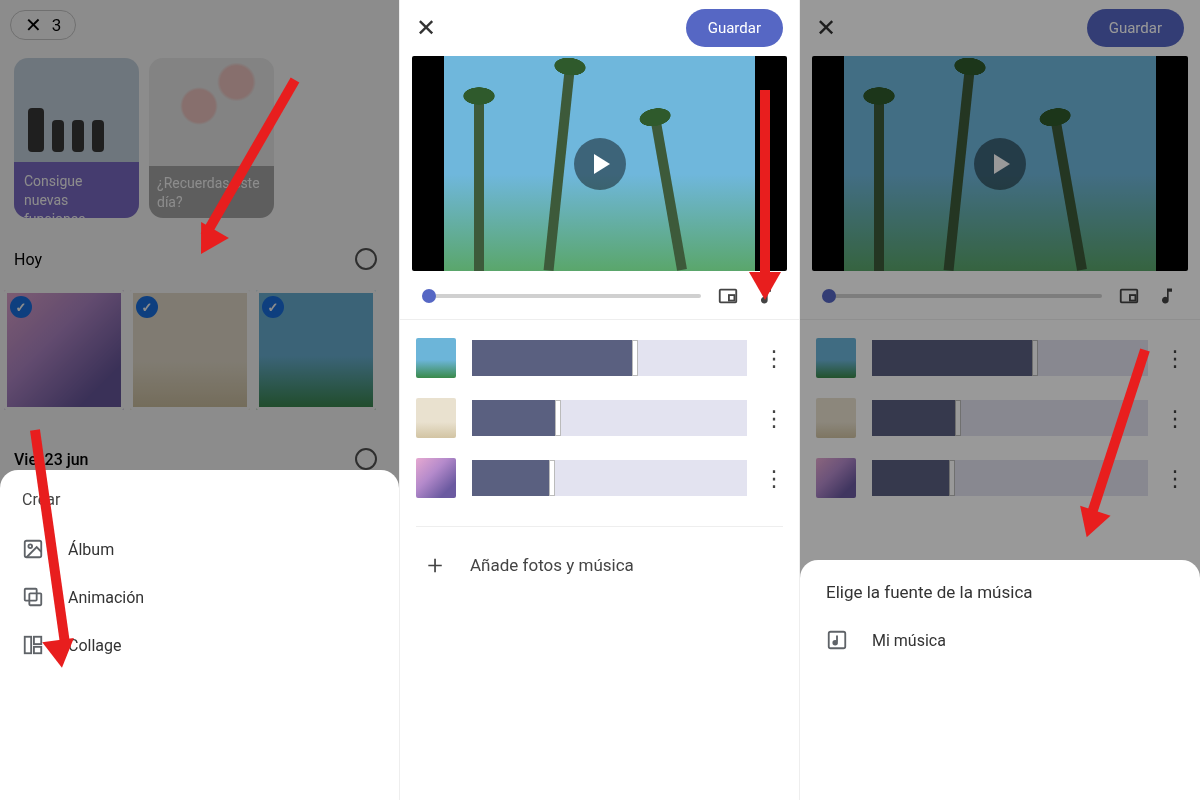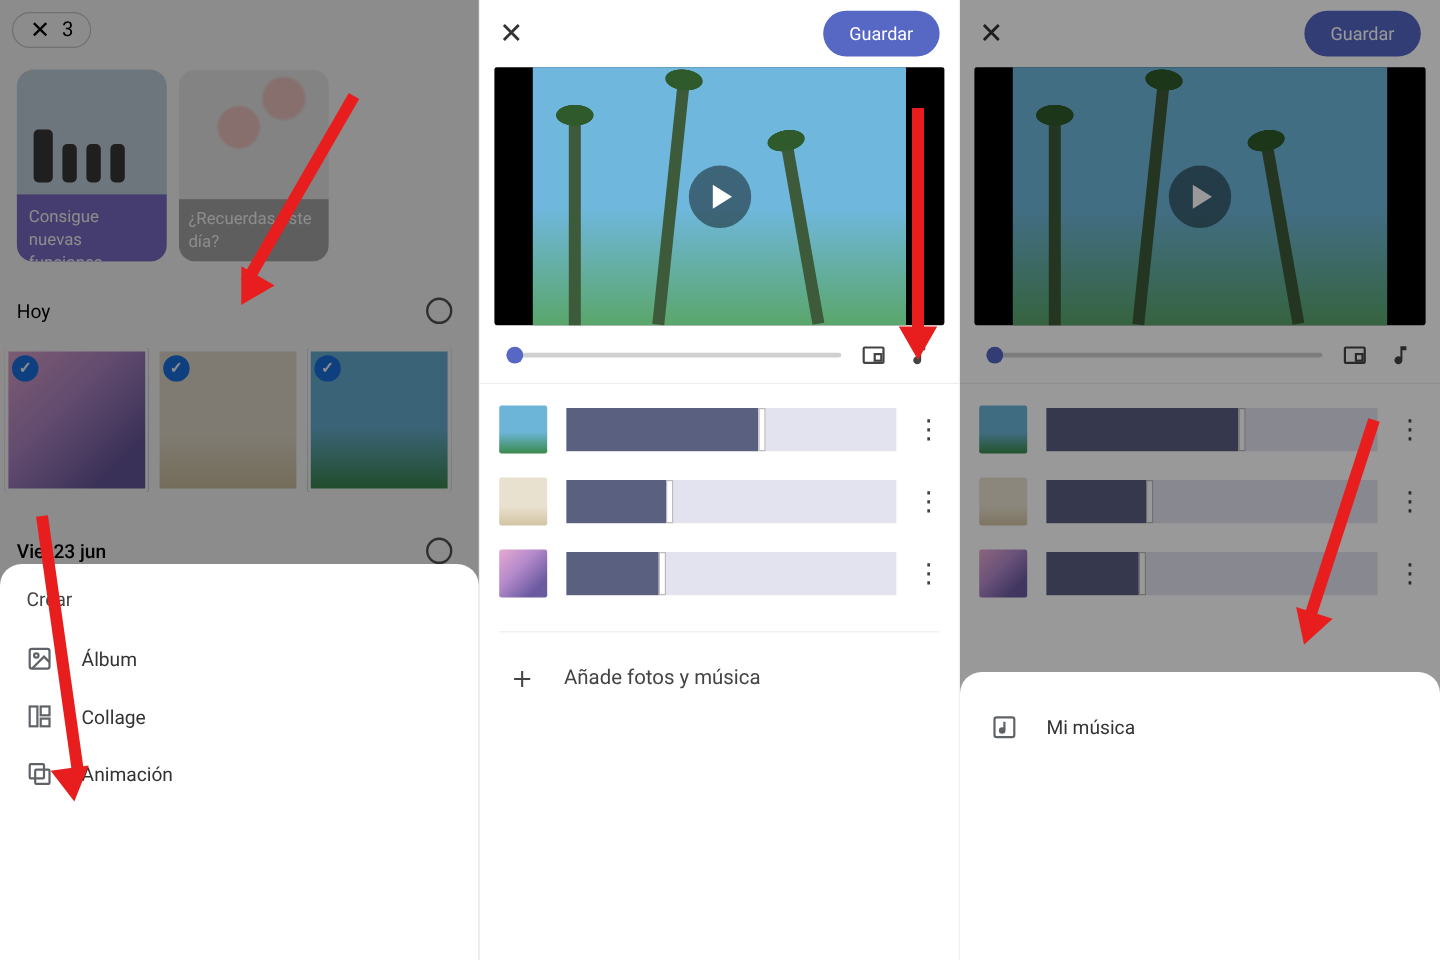--- a/index.html
+++ b/index.html
@@ -126,35 +126,35 @@
               <rect x="3" y="3" width="18" height="18" rx="2"></rect>
               <circle cx="9" cy="9" r="2"></circle>
               <path d="M21 15l-5-5L5 21"></path>
             </svg>
         </span>
         <span>Álbum</span>
       </div>
       <div class="opt">
         <span class="ic">
           <svg width="22" height="22" viewBox="0 0 24 24" fill="none" stroke="#5f6368" stroke-width="2">
+              <rect x="8" y="8" width="13" height="13" rx="1"></rect>
+              <rect x="3" y="3" width="13" height="13" rx="1"></rect>
+            </svg>
+        </span>
+        <span>Animación</span>
+      </div>
+      <div class="opt">
+        <span class="ic">
+          <svg width="22" height="22" viewBox="0 0 24 24" fill="none" stroke="#5f6368" stroke-width="2">
               <rect x="3" y="3" width="7" height="18"></rect>
               <rect x="13" y="3" width="8" height="8"></rect>
               <rect x="13" y="14" width="8" height="7"></rect>
             </svg>
         </span>
         <span>Collage</span>
-      </div>
-      <div class="opt">
-        <span class="ic">
-          <svg width="22" height="22" viewBox="0 0 24 24" fill="none" stroke="#5f6368" stroke-width="2">
-              <rect x="8" y="8" width="13" height="13" rx="1"></rect>
-              <rect x="3" y="3" width="13" height="13" rx="1"></rect>
-            </svg>
-        </span>
-        <span>Animación</span>
       </div>
     </div>
 
     <div class="arrow" style="left:60px; top:70px; width:280px; height:200px;">
       <div class="shaft" style="left:230px; top:10px; width:10px; height:180px; transform:rotate(30deg); transform-origin:top;"></div>
       <div class="head" style="left:132px; top:158px; border-left:16px solid transparent; border-right:16px solid transparent; border-top:28px solid #e81e1e; transform:rotate(30deg);"></div>
     </div>
 
     <div class="arrow" style="left:10px; top:430px; width:100px; height:260px;">
       <div class="shaft" style="left:20px; top:0; width:10px; height:220px; transform:rotate(-8deg); transform-origin:top;"></div>
@@ -280,20 +280,21 @@
             <div class="fill" style="width:28%"></div>
             <div class="handle"></div>
           </div>
         <div class="more">⋮</div>
       </div>
     </div>
 
     <div class="p3-dim"></div>
 
     <div class="sheet3">
+      <h4>Elige la fuente de la música</h4>
       <div class="opt">
         <span class="ic">
           <svg width="22" height="22" viewBox="0 0 24 24" fill="none" stroke="#5f6368" stroke-width="2">
               <rect x="3" y="3" width="18" height="18" rx="2"></rect>
               <path d="M12 7v7"></path>
               <circle cx="10" cy="15" r="2" fill="#5f6368"></circle>
             </svg>
         </span>
         <span>Mi música</span>
       </div>

